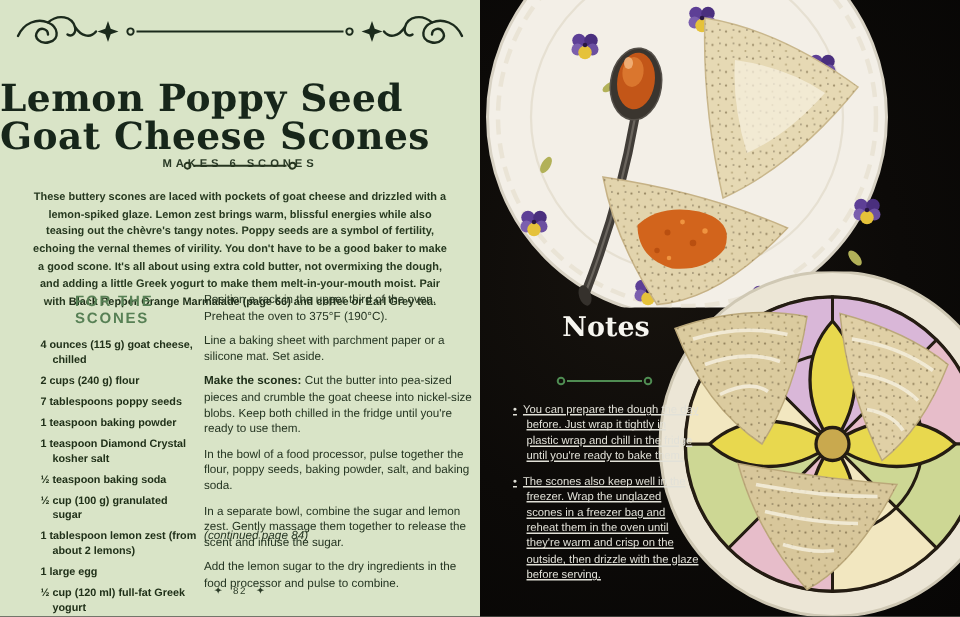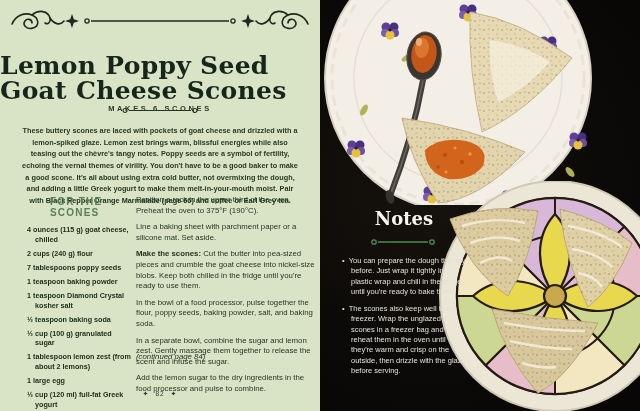--- a/index.html
+++ b/index.html
@@ -28,25 +28,25 @@
   .folio{position:absolute;bottom:13px;left:0;width:320px;text-align:center;
          font-size:6.5px;color:#2b3b27;letter-spacing:1px;}
   .folio .star{font-size:7px;margin:0 6px;}
   
   .right-page{position:absolute;left:320px;top:0;width:320px;height:411px;
               background:radial-gradient(circle at 35% 45%,#17130e 0%,#0c0a08 55%,#070605 100%);}
   .photo-top{position:absolute;top:0;left:0;width:320px;height:205px;}
   .photo-bottom{position:absolute;right:0;bottom:0;width:240px;height:230px;}
   .notes{position:absolute;top:208px;left:22px;width:124px;z-index:5;}
   .notes-title{font-family:"DejaVu Serif",serif;font-weight:700;font-size:18px;
-               color:#f6f5ef;text-align:center;margin:0 0 8px 0;}
+               color:#f6f5ef;text-align:center;margin:0 0 20px 0;}
   .notes-rule{display:block;margin:0 auto 9px auto;}
   .notes-list{list-style:none;margin:0;padding:0;}
   .notes-list li{font-size:7.5px;line-height:10.3px;color:#e2e1d8;
-                 margin:0 0 7px 0;padding-left:9px;text-indent:-9px;}
+                 margin:0 0 7px 0;padding-left:9px;text-indent:-9px;text-decoration:underline;}
   .notes-list .bullet{margin-right:4px;}
 </style>
 </head>
 <body>
 
 <div class="spread">
 
   <div class="left-page">
 
     <svg class="ornament" viewBox="0 0 300 26" fill="none">

